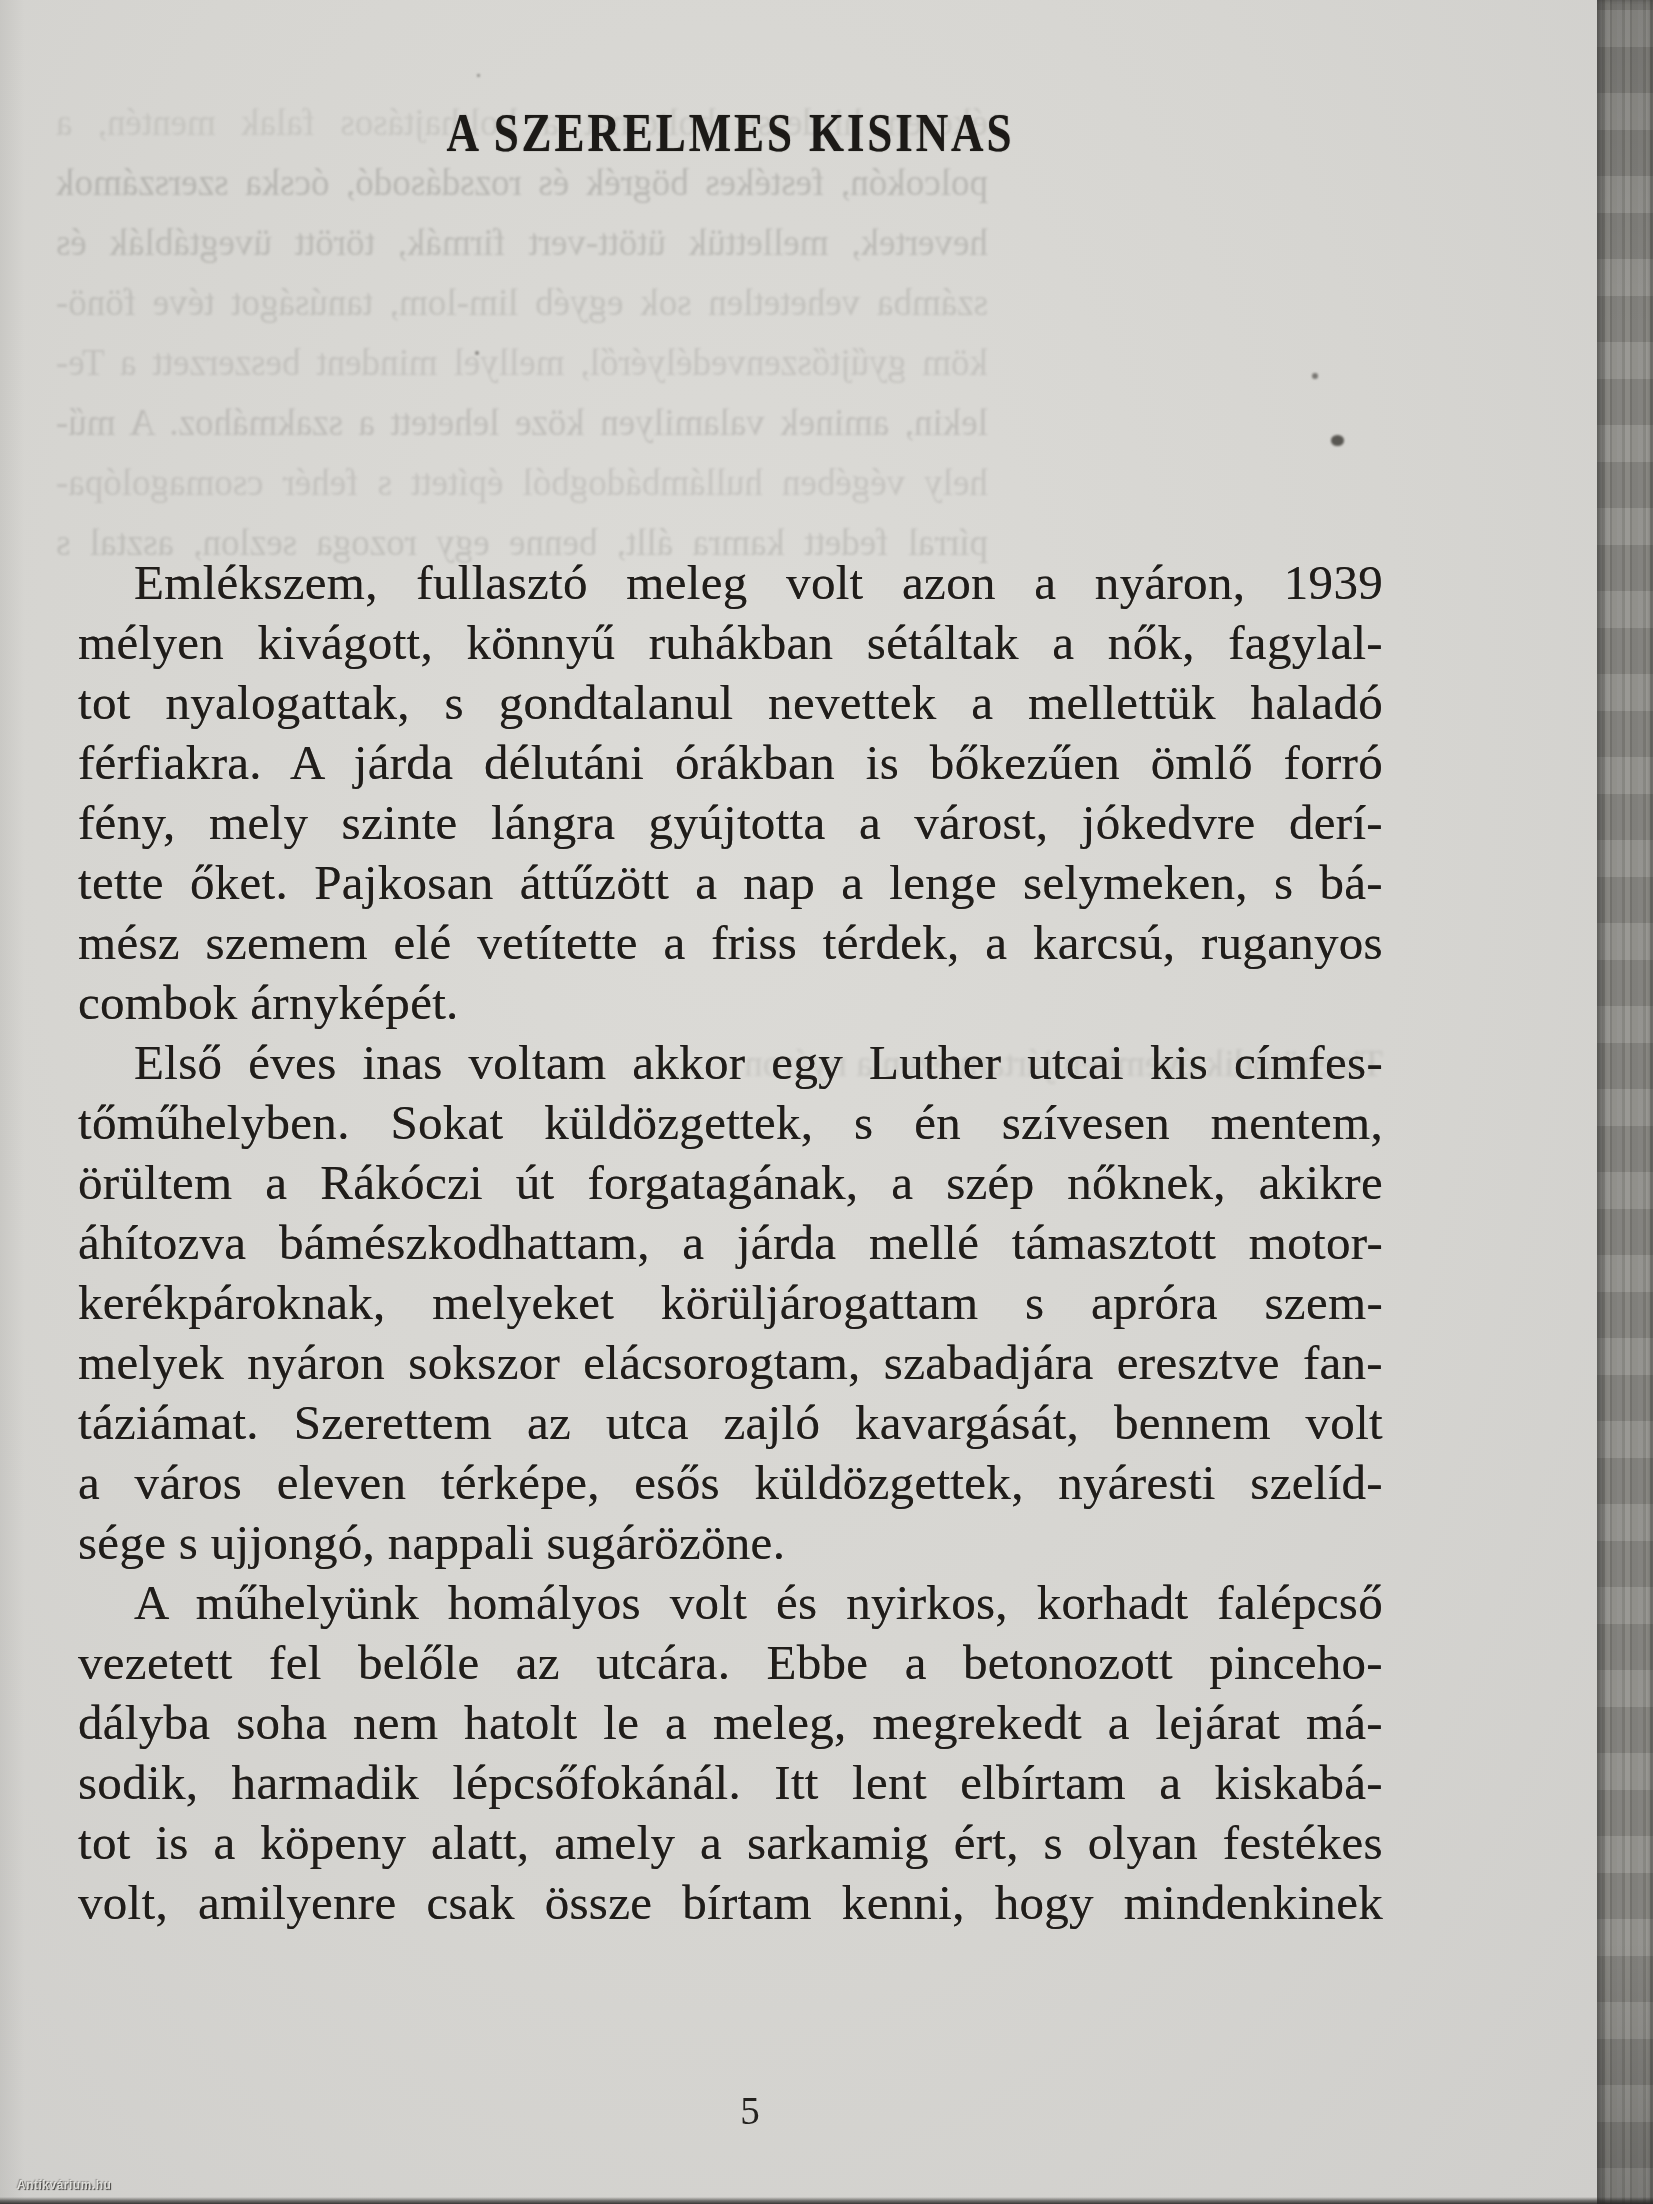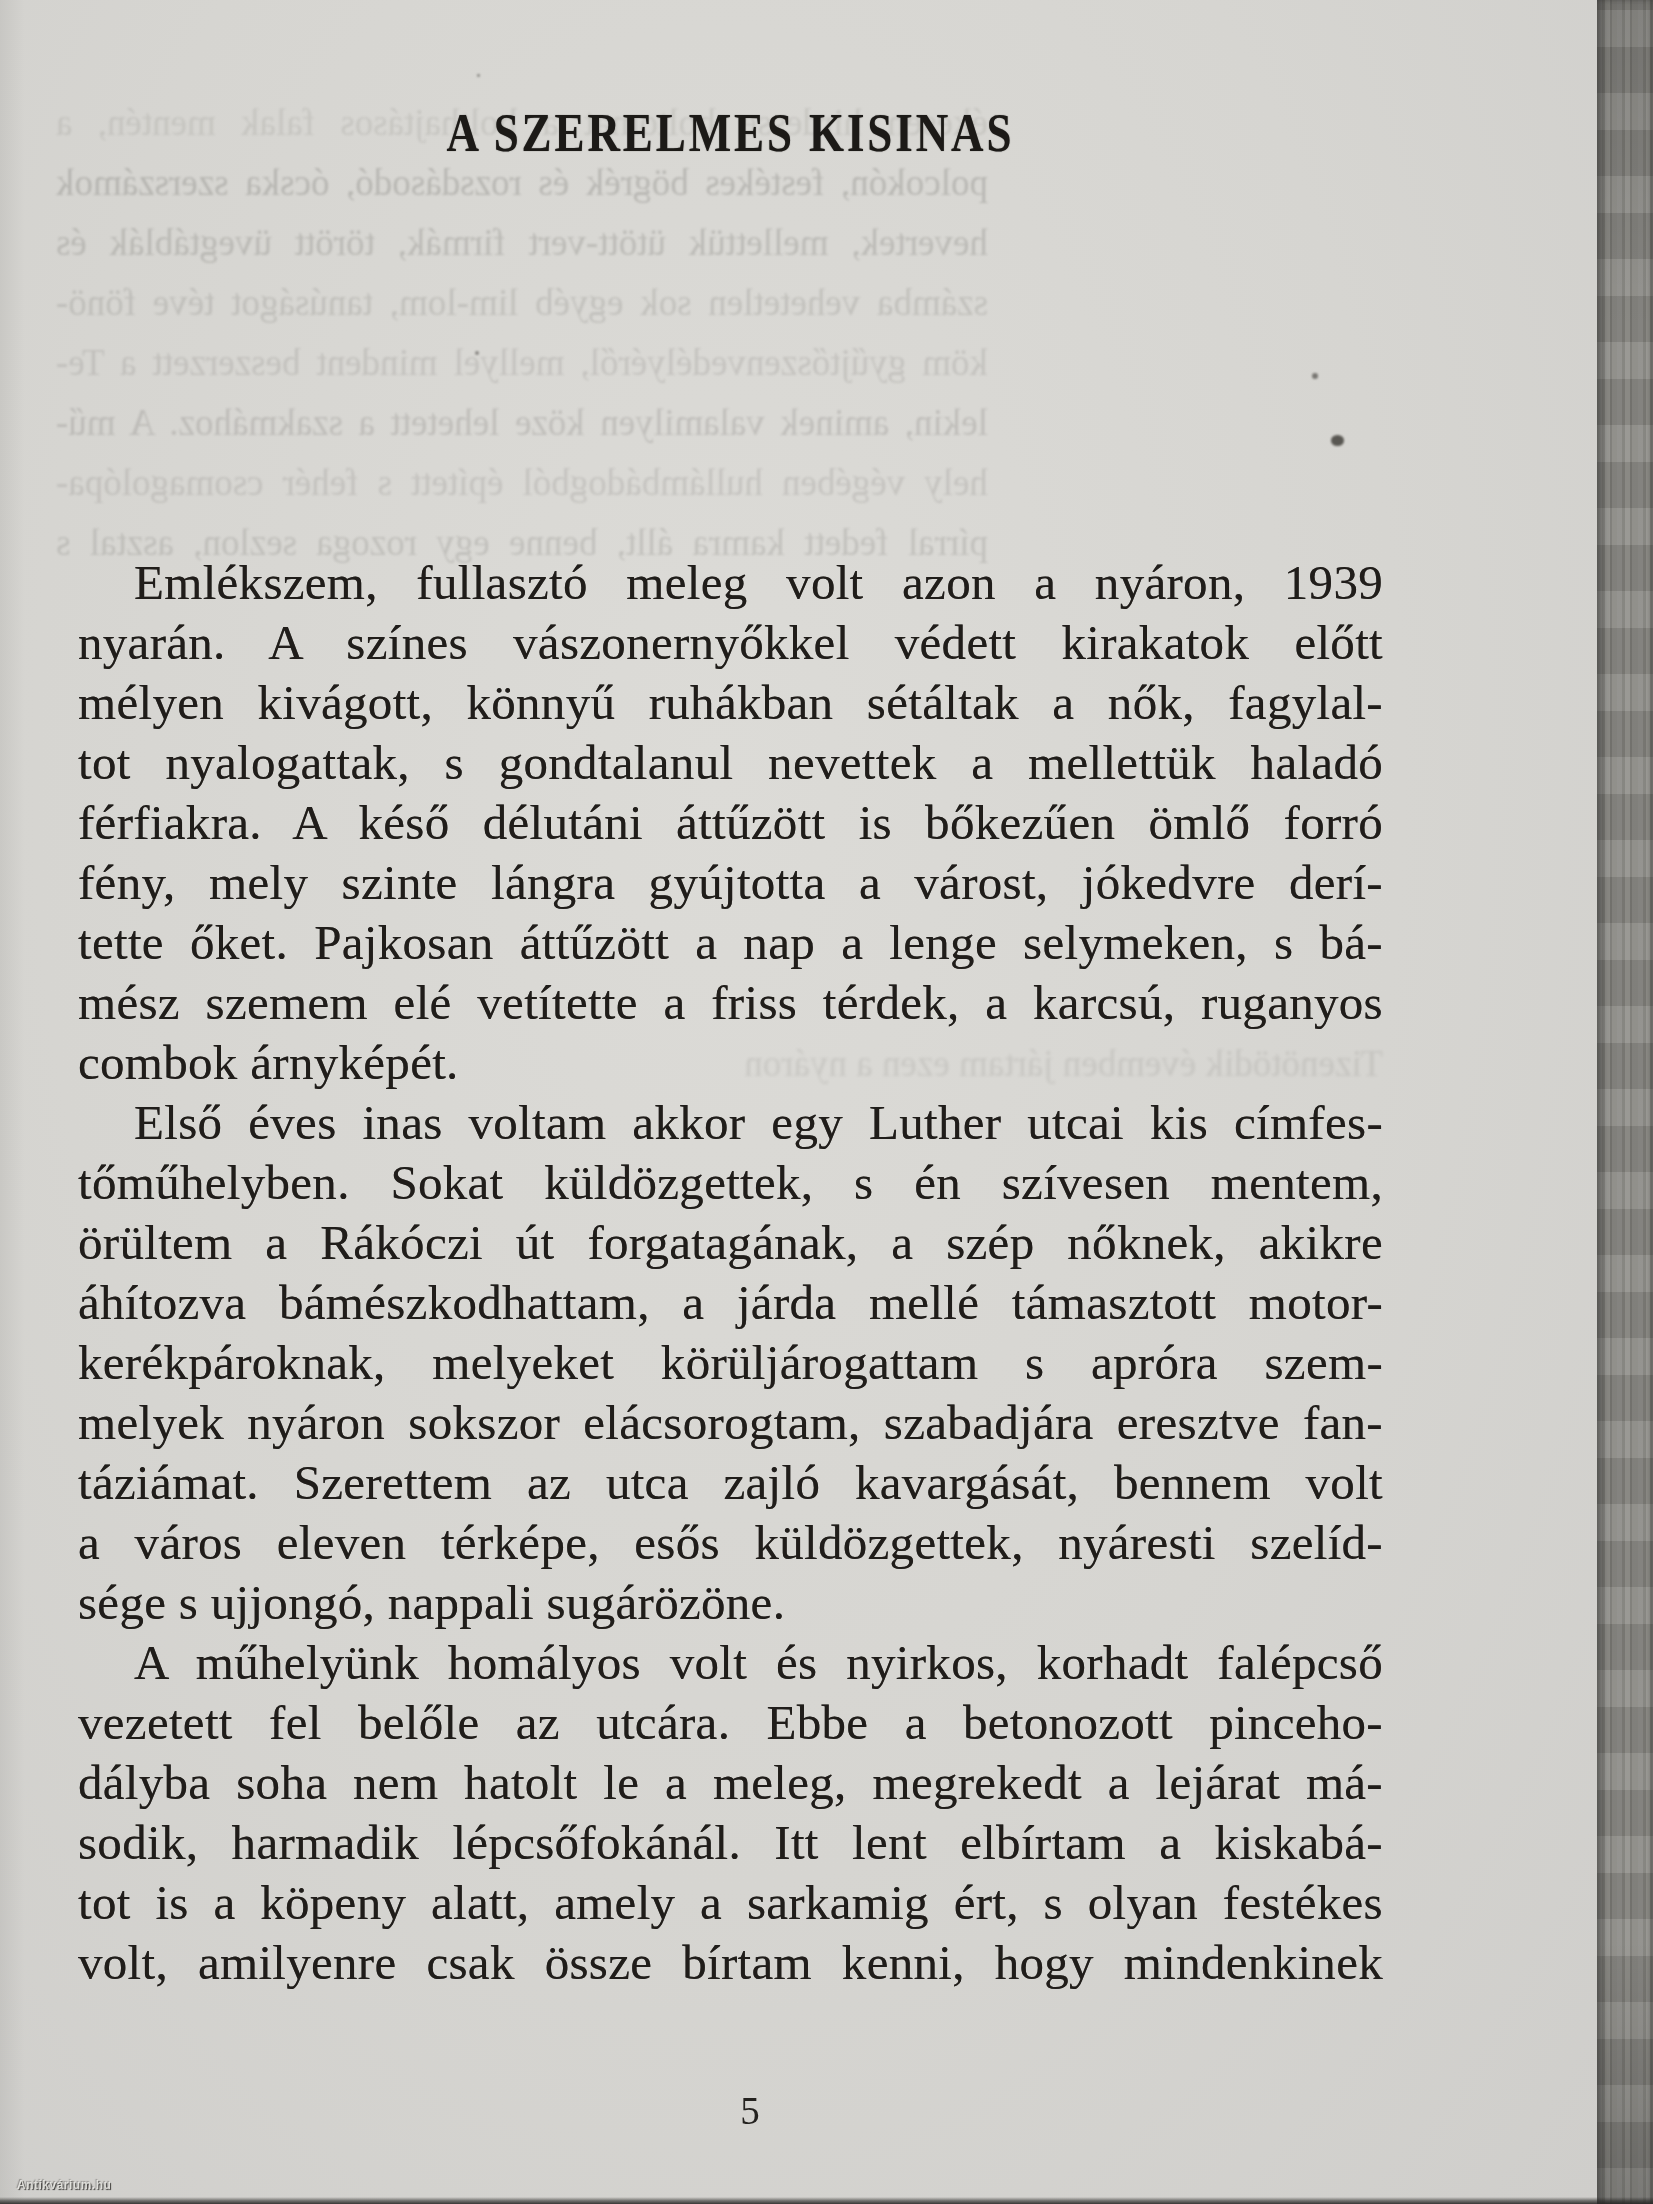--- a/index.html
+++ b/index.html
@@ -131,24 +131,23 @@
       <div class="bleed-line">pírral fedett kamra állt, benne egy rozoga sezlon, asztal s</div>
     </div>
 
   <div class="bleed-mid">Tizenötödik évemben jártam ezen a nyáron</div>
 
   <div class="title">A SZERELMES KISINAS</div>
 
   <div class="body">
     <div class="para end-short">
         <div class="line">Emlékszem, fullasztó meleg volt azon a nyáron, 1939</div>
-        <div class="line">nyarán. A színes vászonernyőkkel védett kirakatok előtt</div>
         <div class="line">mélyen kivágott, könnyű ruhákban sétáltak a nők, fagylal-</div>
         <div class="line">tot nyalogattak, s gondtalanul nevettek a mellettük haladó</div>
-        <div class="line">férfiakra. A késő délutáni áttűzött is bőkezűen ömlő forró</div>
+        <div class="line">férfiakra. A járda délutáni órákban is bőkezűen ömlő forró</div>
         <div class="line">fény, mely szinte lángra gyújtotta a várost, jókedvre derí-</div>
         <div class="line">tette őket. Pajkosan áttűzött a nap a lenge selymeken, s bá-</div>
         <div class="line">mész szemem elé vetítette a friss térdek, a karcsú, ruganyos</div>
         <div class="line">combok árnyképét.</div>
       </div>
     <div class="para end-short">
         <div class="line">Első éves inas voltam akkor egy Luther utcai kis címfes-</div>
         <div class="line">tőműhelyben. Sokat küldözgettek, s én szívesen mentem,</div>
         <div class="line">örültem a Rákóczi út forgatagának, a szép nőknek, akikre</div>
         <div class="line">áhítozva bámészkodhattam, a járda mellé támasztott motor-</div>

